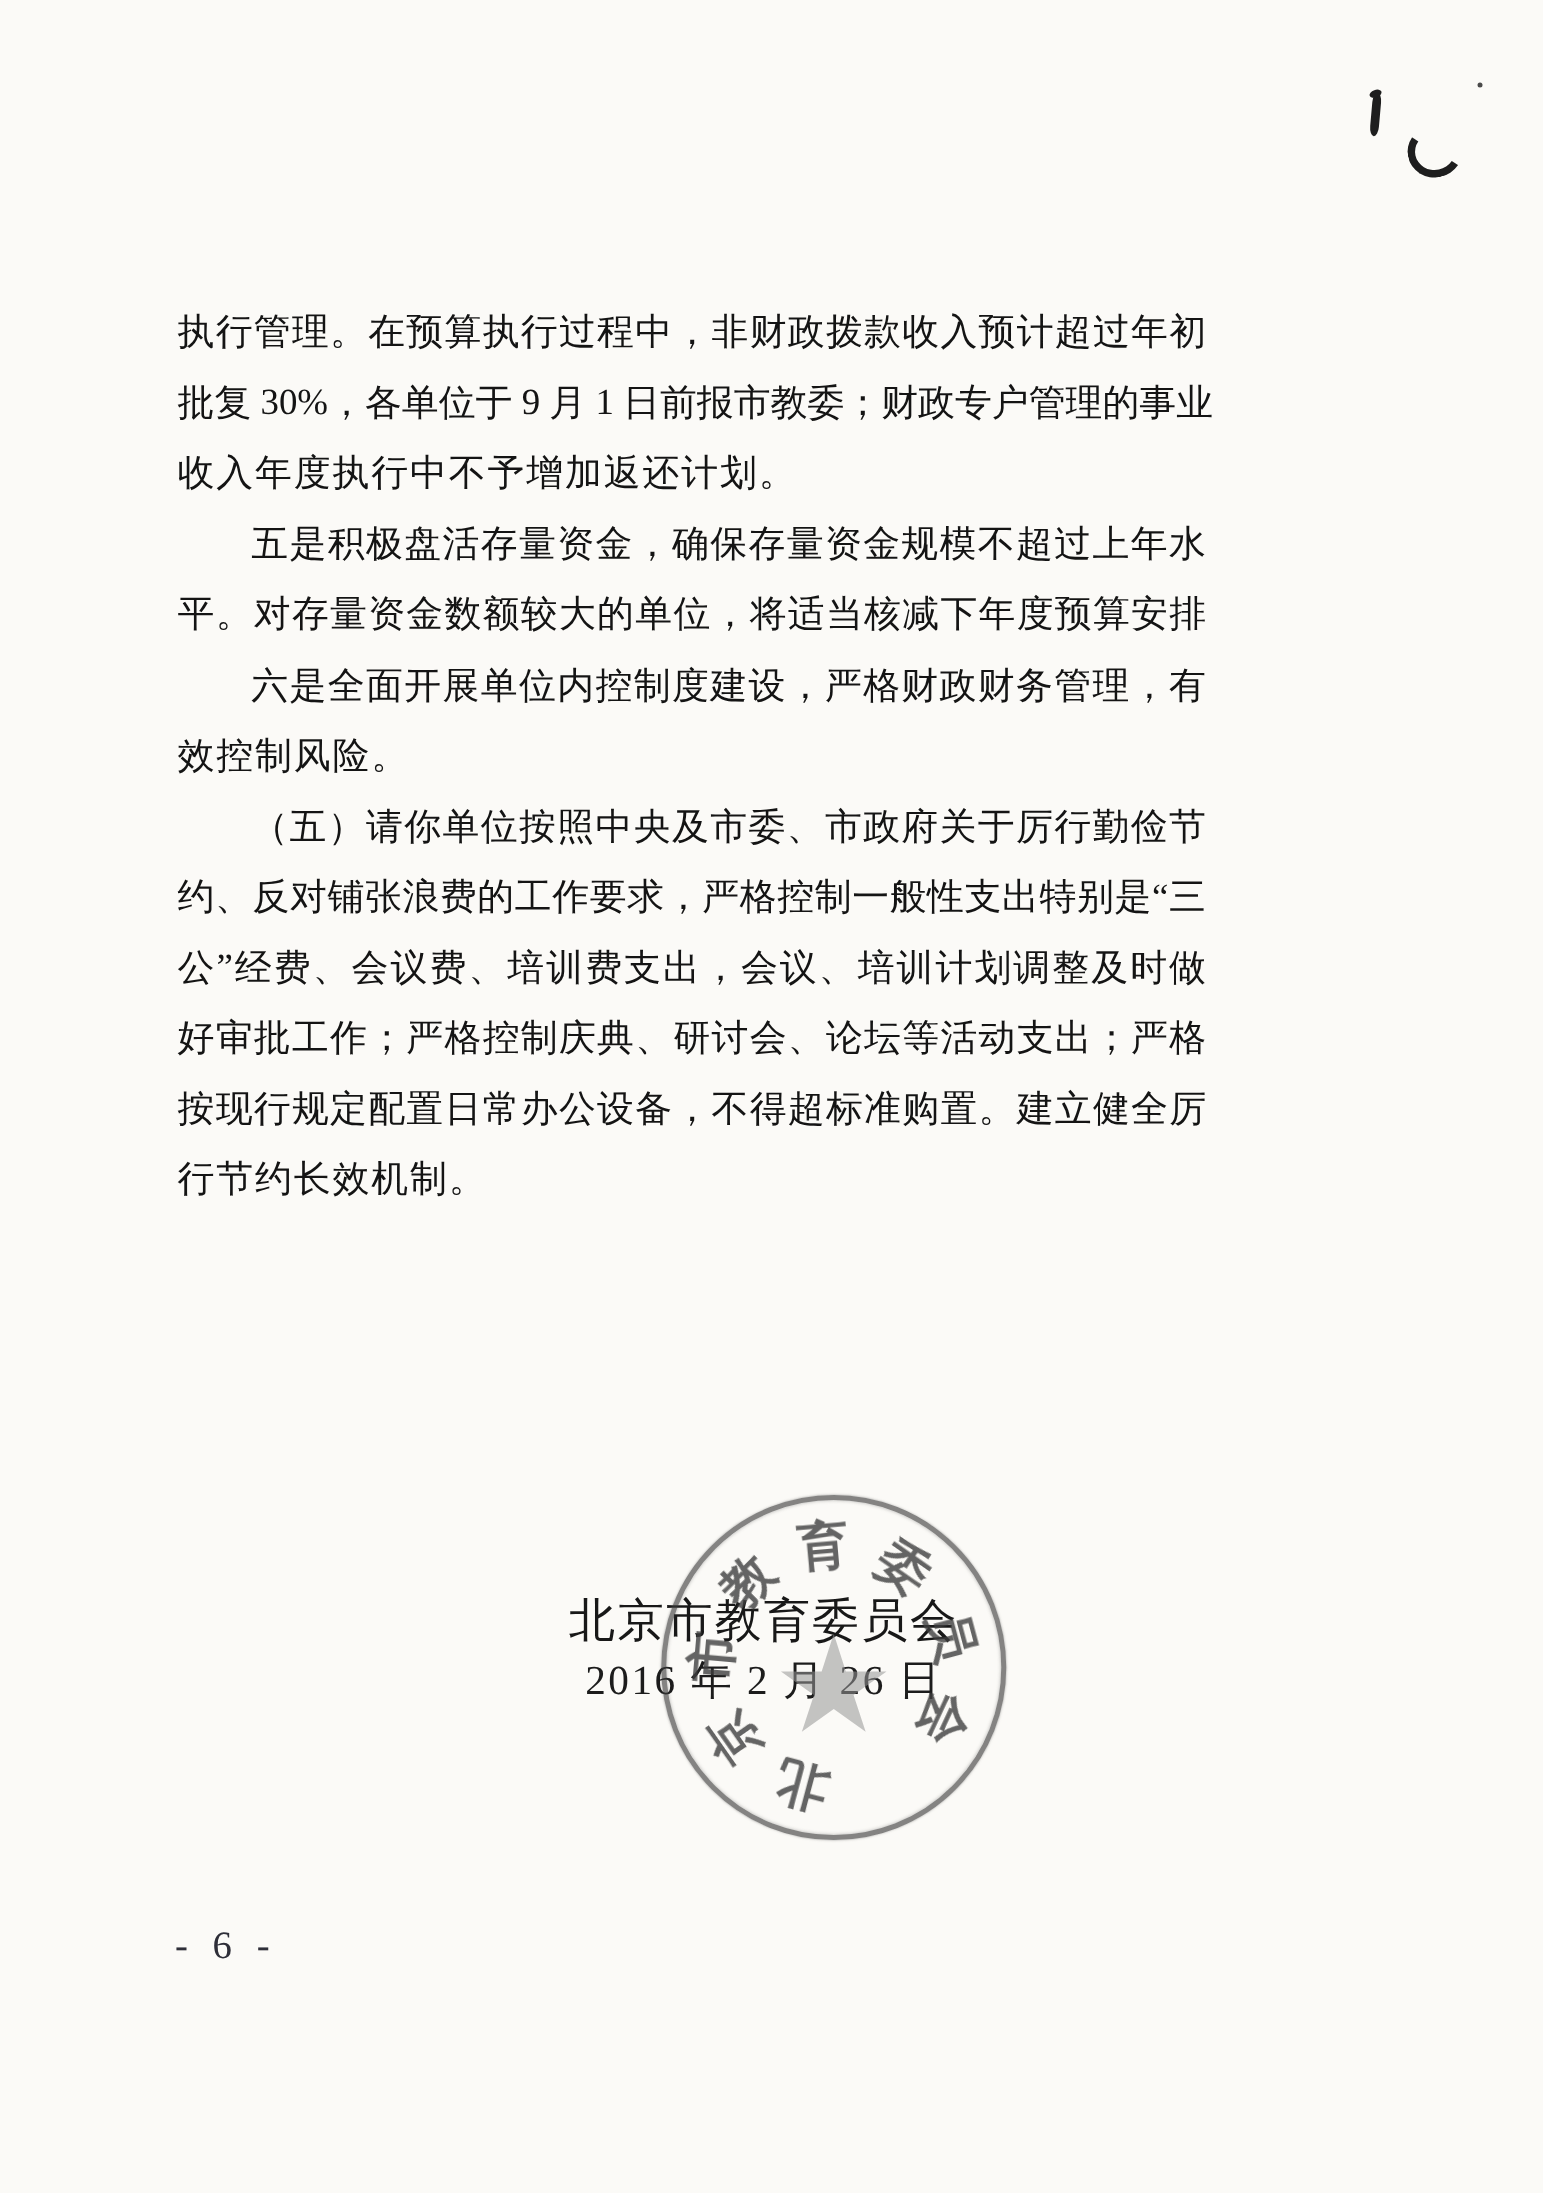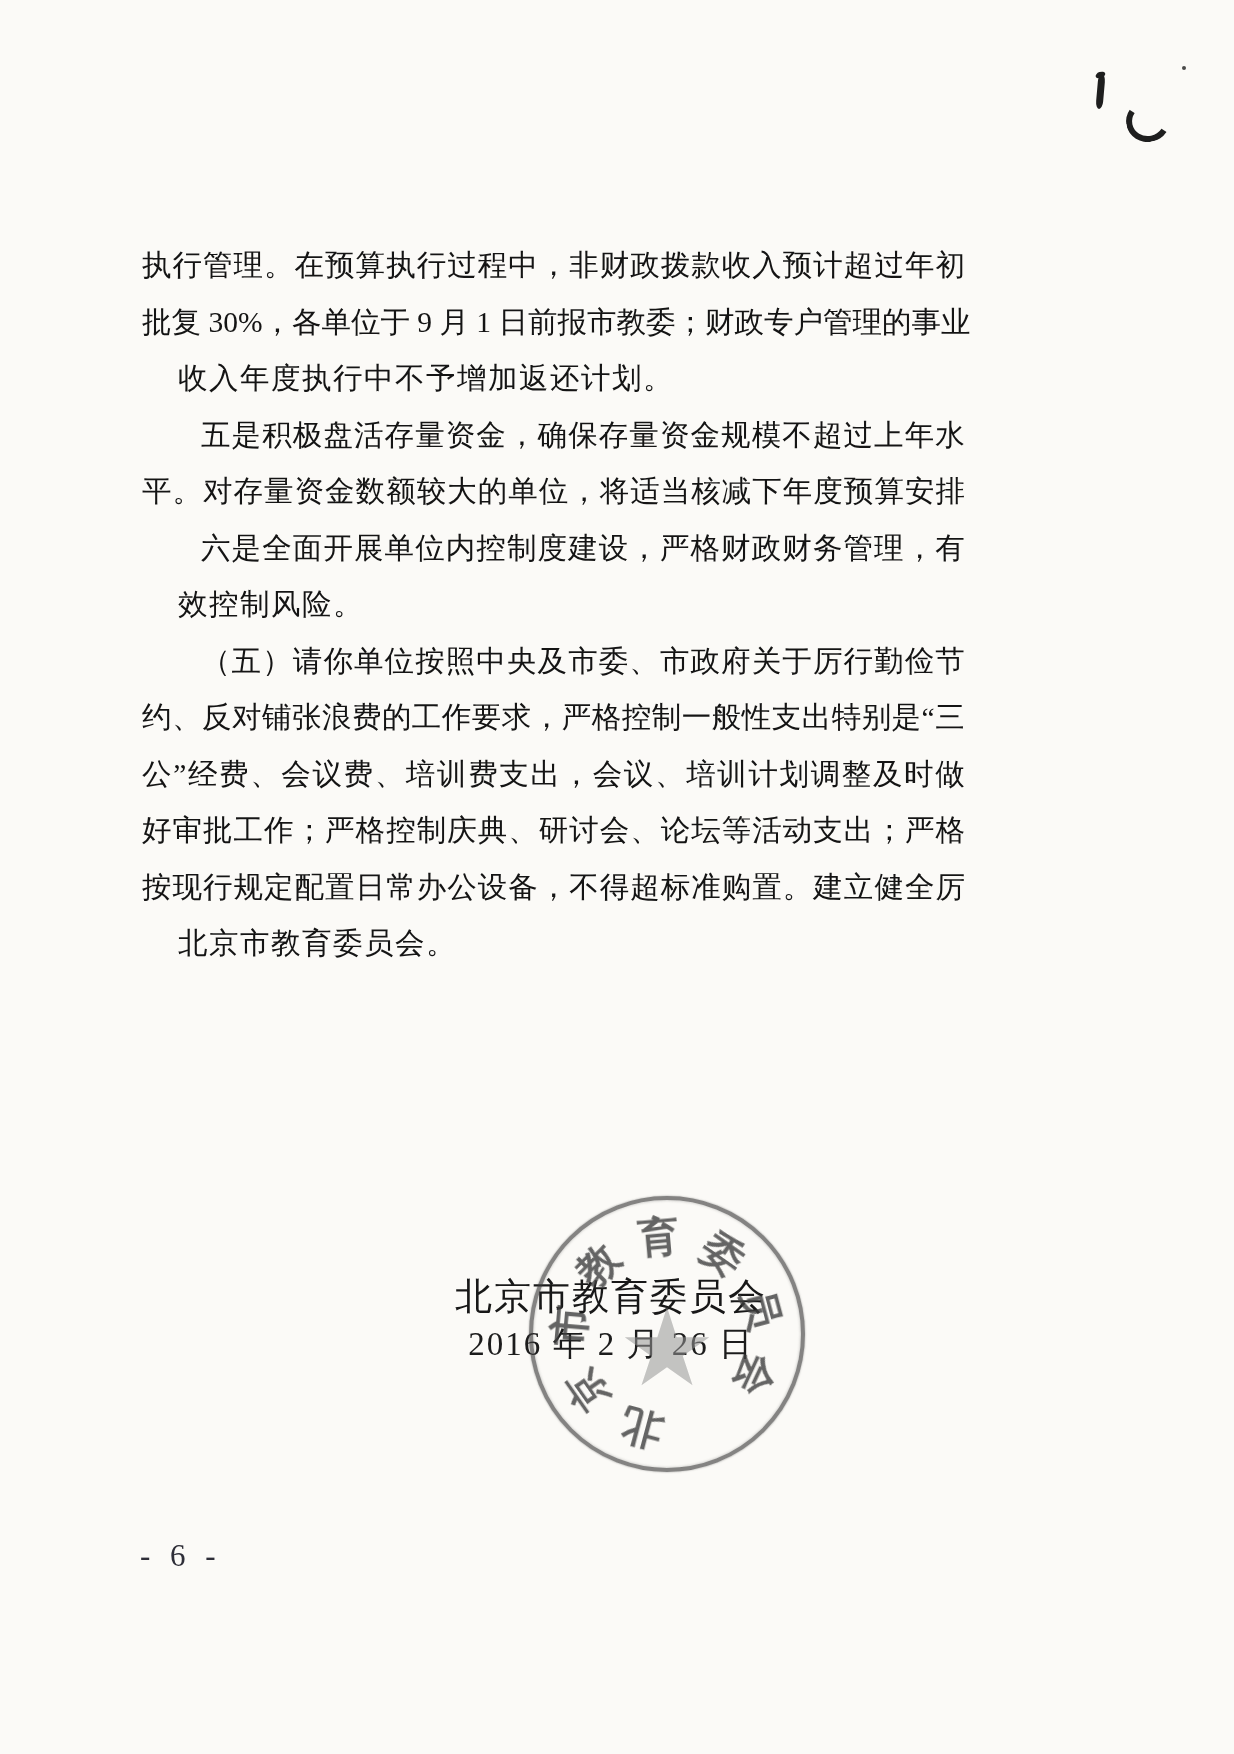--- a/index.html
+++ b/index.html
@@ -25,21 +25,21 @@
   }
   .line{
     height:56.5px;
     font-size:29.5px;
     display:flex;
     align-items:center;
     white-space:pre;
     color:#141414;
   }
   .line.stretch{ justify-content:space-between; }
-  .line.plain{ justify-content:flex-start; letter-spacing:1.5px;margin-left:36px; }
+  .line.plain{ justify-content:flex-start; letter-spacing:1.5px; }
   .line.indent{ padding-left:59px; }
   
   .signature{
     position:absolute;
     left:401px;
     top:1272px;
     width:420px;
     text-align:center;
     z-index:2;
   }
@@ -151,21 +151,21 @@
       <div class="line plain">收入年度执行中不予增加返还计划。</div>
       <div class="line stretch indent"><span>五</span><span>是</span><span>积</span><span>极</span><span>盘</span><span>活</span><span>存</span><span>量</span><span>资</span><span>金</span><span>，</span><span>确</span><span>保</span><span>存</span><span>量</span><span>资</span><span>金</span><span>规</span><span>模</span><span>不</span><span>超</span><span>过</span><span>上</span><span>年</span><span>水</span></div>
       <div class="line stretch"><span>平</span><span>。</span><span>对</span><span>存</span><span>量</span><span>资</span><span>金</span><span>数</span><span>额</span><span>较</span><span>大</span><span>的</span><span>单</span><span>位</span><span>，</span><span>将</span><span>适</span><span>当</span><span>核</span><span>减</span><span>下</span><span>年</span><span>度</span><span>预</span><span>算</span><span>安</span><span>排</span></div>
       <div class="line stretch indent"><span>六</span><span>是</span><span>全</span><span>面</span><span>开</span><span>展</span><span>单</span><span>位</span><span>内</span><span>控</span><span>制</span><span>度</span><span>建</span><span>设</span><span>，</span><span>严</span><span>格</span><span>财</span><span>政</span><span>财</span><span>务</span><span>管</span><span>理</span><span>，</span><span>有</span></div>
       <div class="line plain">效控制风险。</div>
       <div class="line stretch indent"><span>（</span><span>五</span><span>）</span><span>请</span><span>你</span><span>单</span><span>位</span><span>按</span><span>照</span><span>中</span><span>央</span><span>及</span><span>市</span><span>委</span><span>、</span><span>市</span><span>政</span><span>府</span><span>关</span><span>于</span><span>厉</span><span>行</span><span>勤</span><span>俭</span><span>节</span></div>
       <div class="line stretch"><span>约</span><span>、</span><span>反</span><span>对</span><span>铺</span><span>张</span><span>浪</span><span>费</span><span>的</span><span>工</span><span>作</span><span>要</span><span>求</span><span>，</span><span>严</span><span>格</span><span>控</span><span>制</span><span>一</span><span>般</span><span>性</span><span>支</span><span>出</span><span>特</span><span>别</span><span>是</span><span>“</span><span>三</span></div>
       <div class="line stretch"><span>公</span><span>”</span><span>经</span><span>费</span><span>、</span><span>会</span><span>议</span><span>费</span><span>、</span><span>培</span><span>训</span><span>费</span><span>支</span><span>出</span><span>，</span><span>会</span><span>议</span><span>、</span><span>培</span><span>训</span><span>计</span><span>划</span><span>调</span><span>整</span><span>及</span><span>时</span><span>做</span></div>
       <div class="line stretch"><span>好</span><span>审</span><span>批</span><span>工</span><span>作</span><span>；</span><span>严</span><span>格</span><span>控</span><span>制</span><span>庆</span><span>典</span><span>、</span><span>研</span><span>讨</span><span>会</span><span>、</span><span>论</span><span>坛</span><span>等</span><span>活</span><span>动</span><span>支</span><span>出</span><span>；</span><span>严</span><span>格</span></div>
       <div class="line stretch"><span>按</span><span>现</span><span>行</span><span>规</span><span>定</span><span>配</span><span>置</span><span>日</span><span>常</span><span>办</span><span>公</span><span>设</span><span>备</span><span>，</span><span>不</span><span>得</span><span>超</span><span>标</span><span>准</span><span>购</span><span>置</span><span>。</span><span>建</span><span>立</span><span>健</span><span>全</span><span>厉</span></div>
-      <div class="line plain">北京市教育委员会。</div>
+      <div class="line plain">行节约长效机制。</div>
     </div>
 
   <div class="seal">
     <div class="seal-star"></div>
   <span class="seal-char" style="transform: translate(-50%, -50%) rotate(-165deg) translateY(-97px);">北</span>
       <span class="seal-char" style="transform: translate(-50%, -50%) rotate(-125deg) translateY(-97px);">京</span>
       <span class="seal-char" style="transform: translate(-50%, -50%) rotate(-85deg) translateY(-97px);">市</span>
       <span class="seal-char" style="transform: translate(-50%, -50%) rotate(-45deg) translateY(-97px);">教</span>
       <span class="seal-char" style="transform: translate(-50%, -50%) rotate(-5deg) translateY(-97px);">育</span>
       <span class="seal-char" style="transform: translate(-50%, -50%) rotate(35deg) translateY(-97px);">委</span>

